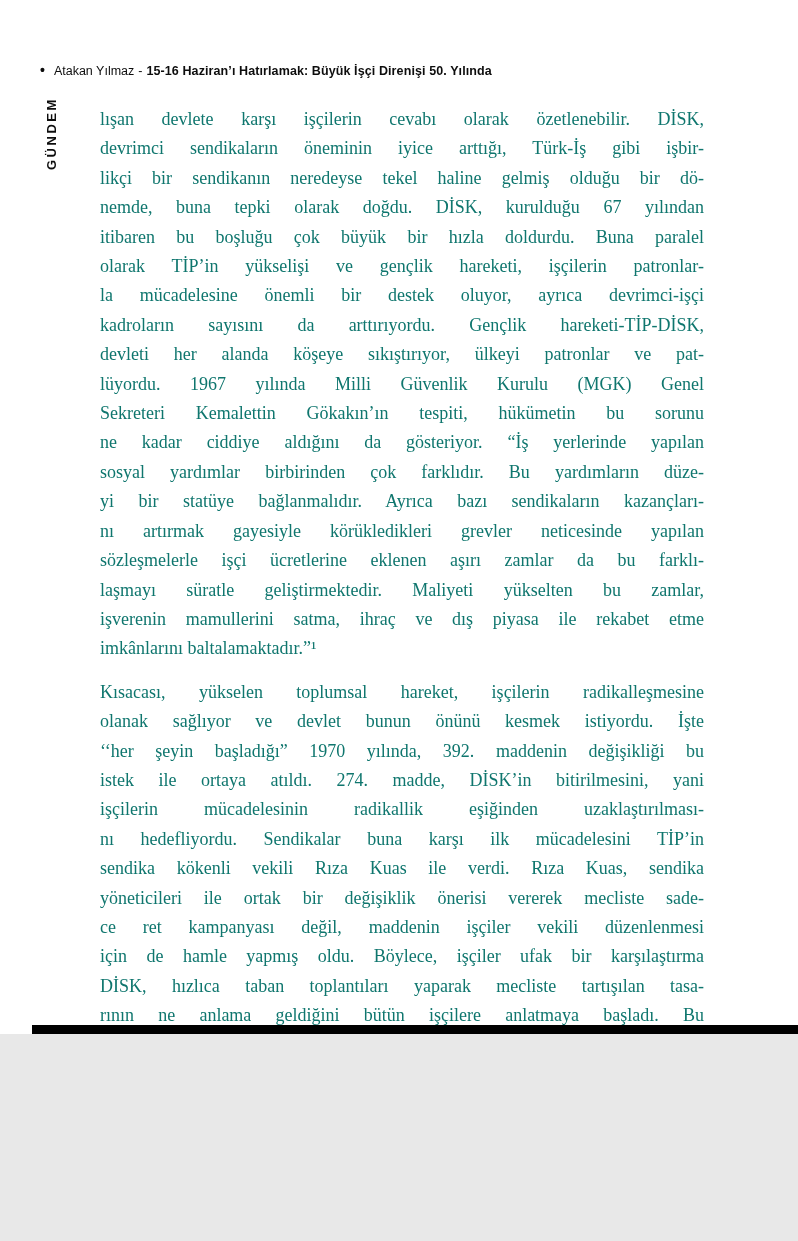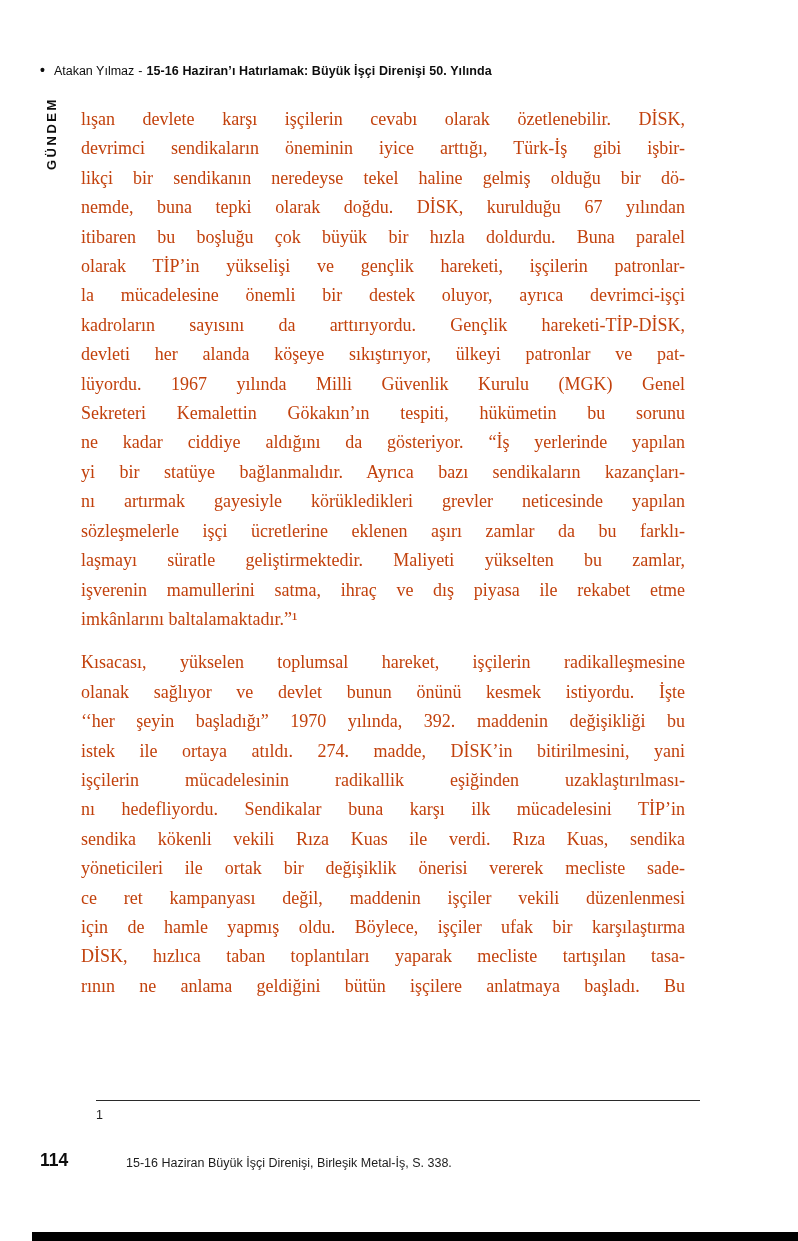--- a/index.html
+++ b/index.html
@@ -1,19 +1,19 @@
 <!DOCTYPE html>
 <html><head>
 <meta charset="utf-8">
 <style>
   html, body { margin: 0; padding: 0; background: #e8e8e8; }
   .page {
     position: relative;
     width: 798px;
-    height: 1241px;
+    height: 1034px;
     background: #ffffff;
     overflow: hidden;
     color: #161616;
   }
 
   
   .header {
     position: absolute;
     left: 40px;
     top: 62px;
@@ -38,27 +38,27 @@
     font-family: "Liberation Sans", sans-serif;
     font-weight: 700;
     font-size: 13px;
     letter-spacing: 2.5px;
     color: #0d0d0d;
   }
 
   
   .body-text {
     position: absolute;
-    left: 81px;
+    left: 100px;
     top: 105px;
     width: 604px;
     font-family: "Liberation Serif", "DejaVu Serif", serif;
     font-size: 18px;
     line-height: 29.4px;
-    color: #c2410c;
+    color: #0f766e;
   }
   .paragraph { margin: 0 0 14px 0; }
   .line {
     text-align: justify;
     text-align-last: justify;
   }
   .line.last { text-align-last: left; }
 
   
   .footnote {
@@ -118,20 +118,21 @@
         <div class="line">likçi bir sendikanın neredeyse tekel haline gelmiş olduğu bir dö-</div>
         <div class="line">nemde, buna tepki olarak doğdu. DİSK, kurulduğu 67 yılından</div>
         <div class="line">itibaren bu boşluğu çok büyük bir hızla doldurdu. Buna paralel</div>
         <div class="line">olarak TİP’in yükselişi ve gençlik hareketi, işçilerin patronlar-</div>
         <div class="line">la mücadelesine önemli bir destek oluyor, ayrıca devrimci-işçi</div>
         <div class="line">kadroların sayısını da arttırıyordu. Gençlik hareketi-TİP-DİSK,</div>
         <div class="line">devleti her alanda köşeye sıkıştırıyor, ülkeyi patronlar ve pat-</div>
         <div class="line">lüyordu. 1967 yılında Milli Güvenlik Kurulu (MGK) Genel</div>
         <div class="line">Sekreteri Kemalettin Gökakın’ın tespiti, hükümetin bu sorunu</div>
         <div class="line">ne kadar ciddiye aldığını da gösteriyor. “İş yerlerinde yapılan</div>
+        <div class="line">sosyal yardımlar birbirinden çok farklıdır. Bu yardımların düze-</div>
         <div class="line">yi bir statüye bağlanmalıdır. Ayrıca bazı sendikaların kazançları-</div>
         <div class="line">nı artırmak gayesiyle körükledikleri grevler neticesinde yapılan</div>
         <div class="line">sözleşmelerle işçi ücretlerine eklenen aşırı zamlar da bu farklı-</div>
         <div class="line">laşmayı süratle geliştirmektedir. Maliyeti yükselten bu zamlar,</div>
         <div class="line">işverenin mamullerini satma, ihraç ve dış piyasa ile rekabet etme</div>
         <div class="line last">imkânlarını baltalamaktadır.”¹</div>
       </div>
       <div class="paragraph">
         <div class="line">Kısacası, yükselen toplumsal hareket, işçilerin radikalleşmesine</div>
         <div class="line">olanak sağlıyor ve devlet bunun önünü kesmek istiyordu. İşte</div>

